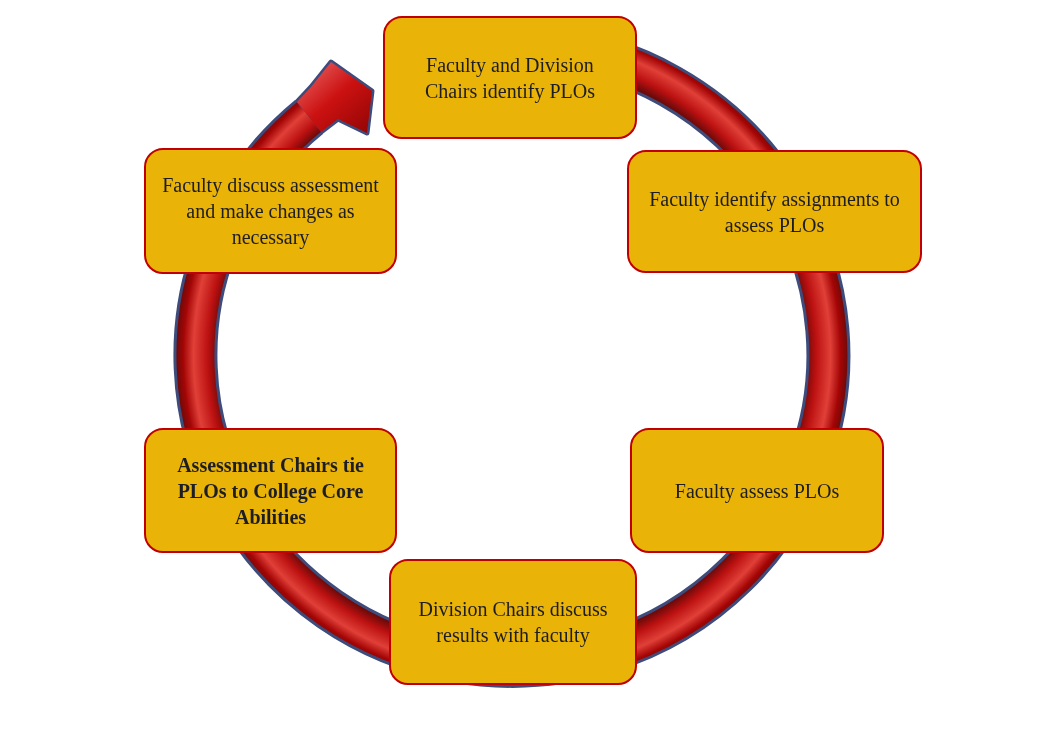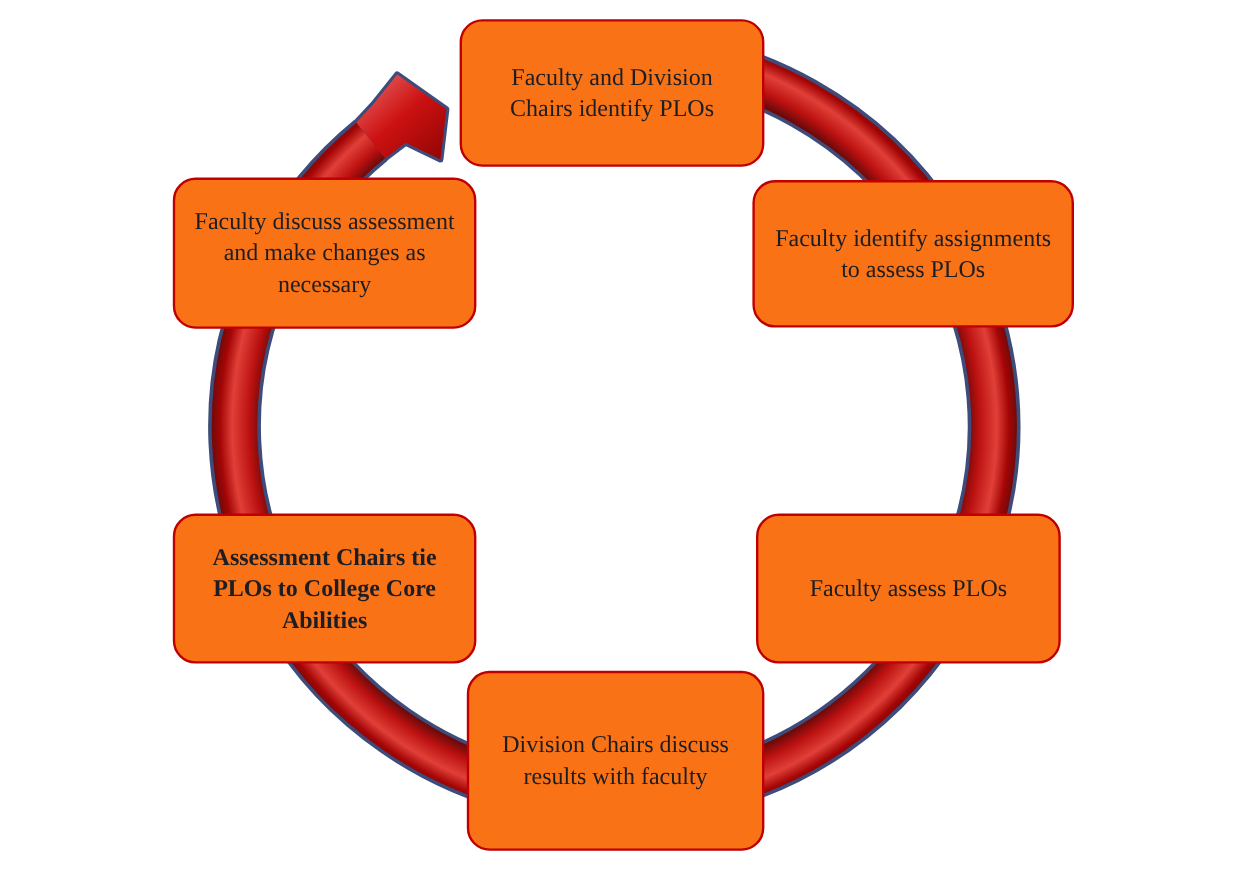--- a/index.html
+++ b/index.html
@@ -18,37 +18,37 @@
   .ring-svg {
     position: absolute;
     left: 0;
     top: 0;
     width: 1050px;
     height: 742px;
   }
   .node {
     position: absolute;
     box-sizing: border-box;
-    background: #f97316;
+    background: #eab308;
     border: 2px solid #c00000;
     border-radius: 19px;
     display: flex;
     align-items: center;
     justify-content: center;
     text-align: center;
     padding: 10px 16px;
     color: #1d1d24;
     font-size: 20px;
     line-height: 1.3;
   }
   .node span { display: block; }
   .pos-top          { left: 383px; top: 16px;  width: 254px; height: 123px; }
-  .pos-top-right    { left: 627px; top: 150px; width: 268px; height: 123px; }
+  .pos-top-right    { left: 627px; top: 150px; width: 295px; height: 123px; }
   .pos-bottom-right { left: 630px; top: 428px; width: 254px; height: 125px; }
-  .pos-bottom       { left: 389px; top: 559px; width: 248px; height: 150px; }
+  .pos-bottom       { left: 389px; top: 559px; width: 248px; height: 126px; }
   .pos-bottom-left  { left: 144px; top: 428px; width: 253px; height: 125px; font-weight: bold; }
   .pos-top-left     { left: 144px; top: 148px; width: 253px; height: 126px; }
 </style>
 </head>
 <body>
 
 <div class="canvas">
 
   <svg class="ring-svg" viewBox="0 0 1050 742" xmlns="http://www.w3.org/2000/svg">
     <defs>

